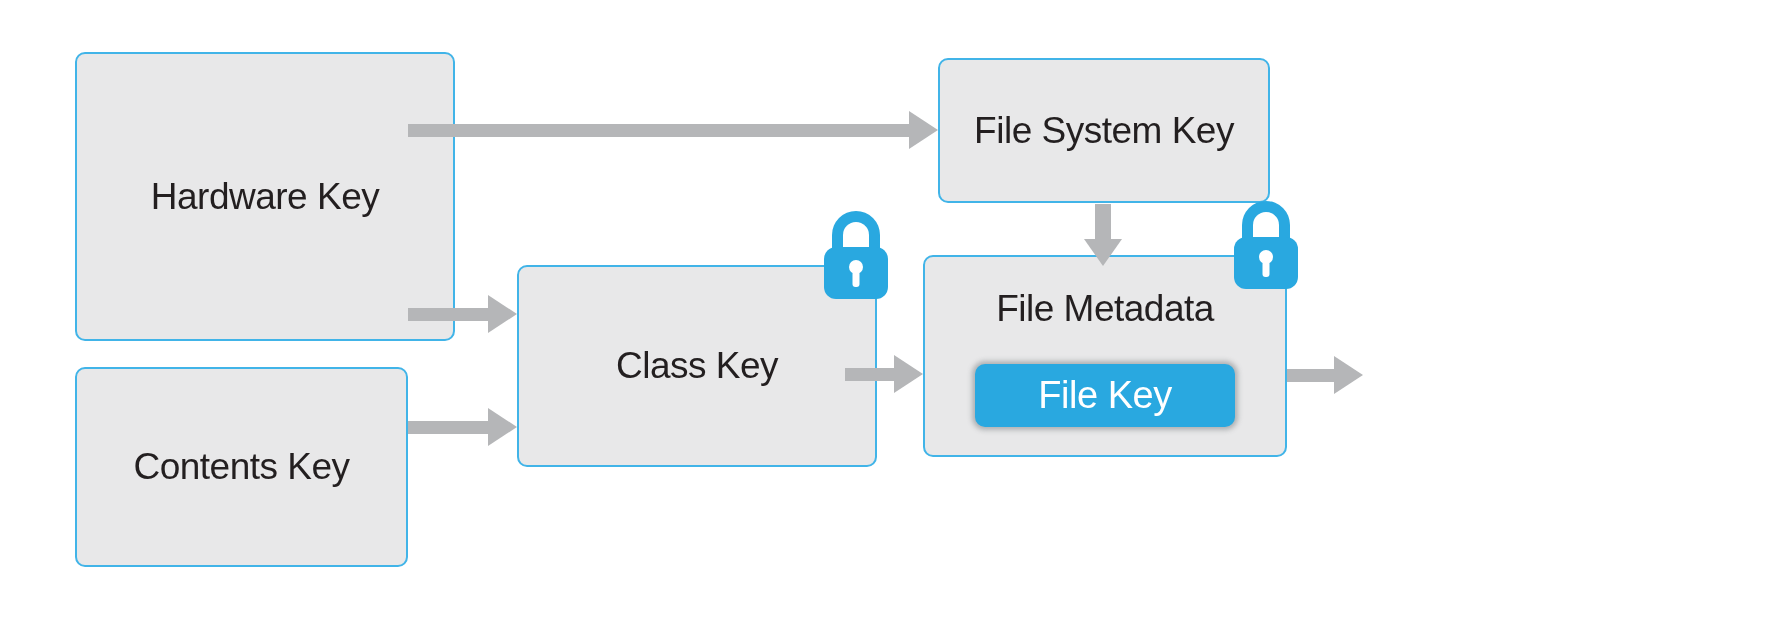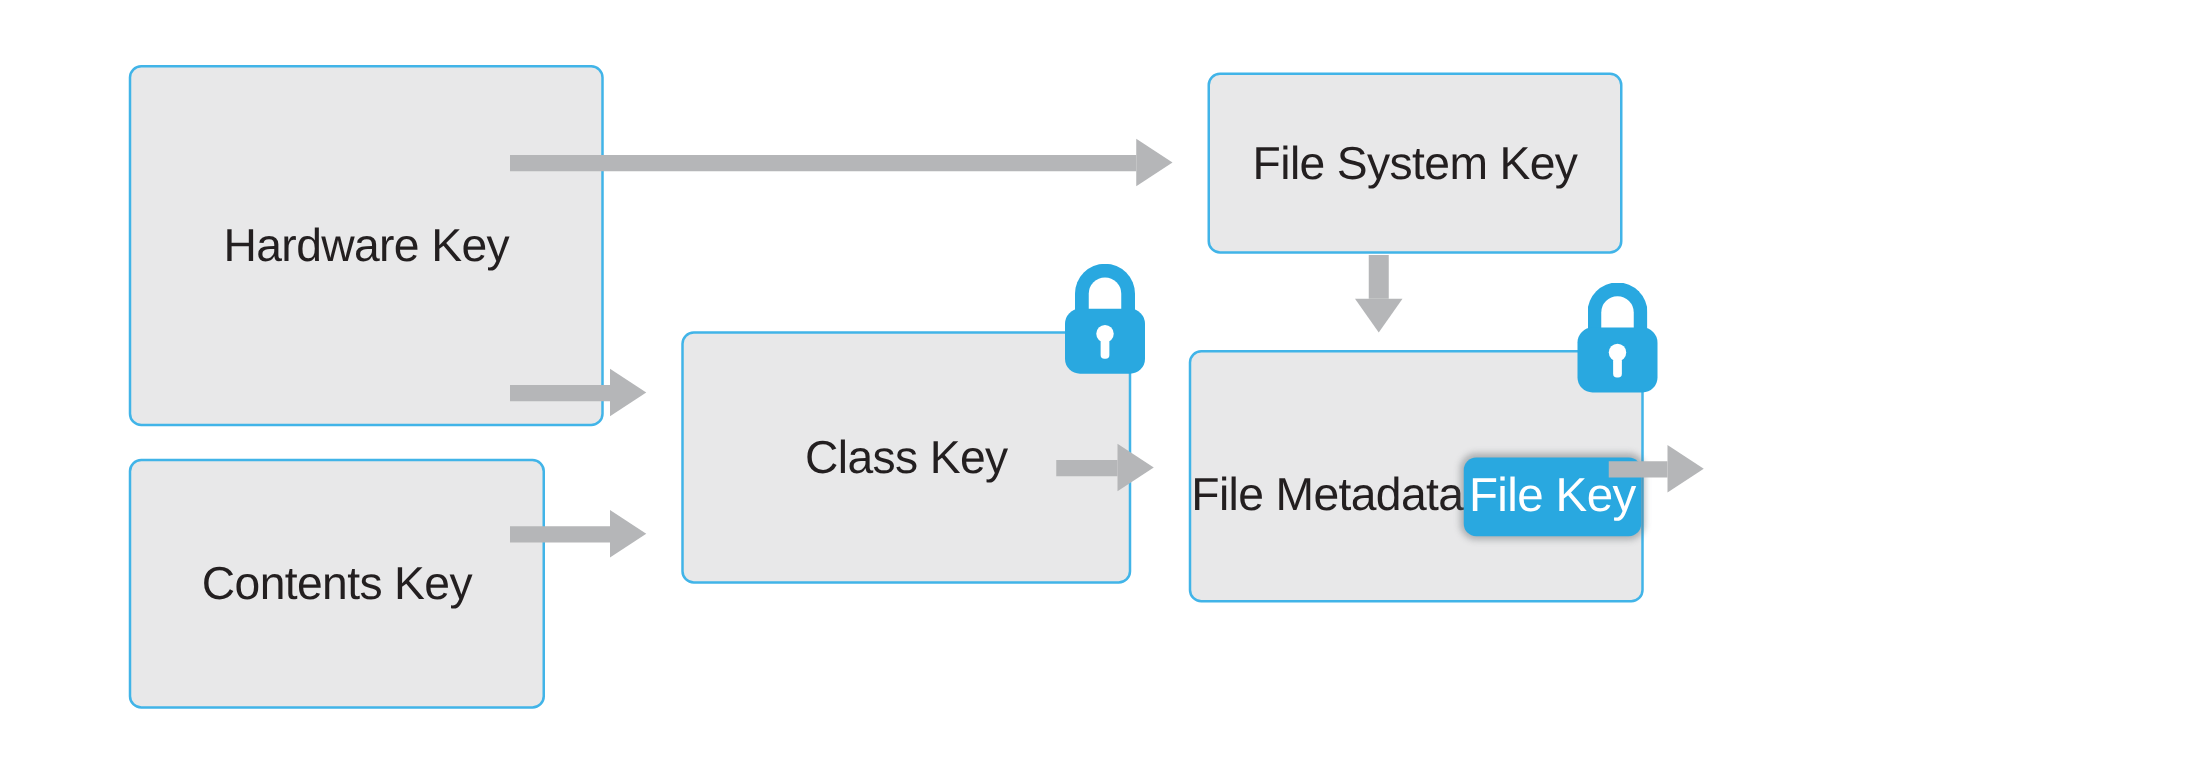--- a/index.html
+++ b/index.html
@@ -18,37 +18,36 @@
     background: #e8e8e9;
     border: 2px solid #41b4e8;
     border-radius: 10px;
     box-sizing: border-box;
     display: flex;
     align-items: center;
     justify-content: center;
     color: #231f20;
     font-size: 37px;
     letter-spacing: -0.5px;
-    margin-left: 28px;
   }
   .node-label { white-space: nowrap; }
 
   #hardware-key   { left: 75px;   top: 52px;  width: 380px; height: 289px; }
   #passcode-key   { left: 75px;   top: 367px; width: 333px; height: 200px; }
   #filesystem-key { left: 938px;  top: 58px;  width: 332px; height: 145px; }
   #class-key      { left: 517px;  top: 265px; width: 360px; height: 202px; }
-  #file-metadata  { left: 923px;  top: 280px; width: 364px; height: 202px;
-                    flex-direction: row; justify-content: flex-start; }
+  #file-metadata  { left: 923px;  top: 255px; width: 364px; height: 202px;
+                    flex-direction: column; justify-content: flex-start; }
   #file-contents  { left: 1363px; top: 265px; width: 334px; height: 202px; }
 
   #file-metadata .node-label { margin-top: 30px; line-height: 44px; }
 
   .file-key-badge {
     margin-top: 33px;
-    width: 288px;
+    width: 260px;
     height: 63px;
     background: #29a8e0;
     border-radius: 10px;
     box-shadow: 0 0 5px 3px rgba(105, 110, 116, 0.45);
     display: flex;
     align-items: center;
     justify-content: center;
     color: #ffffff;
     font-size: 38px;
   }

